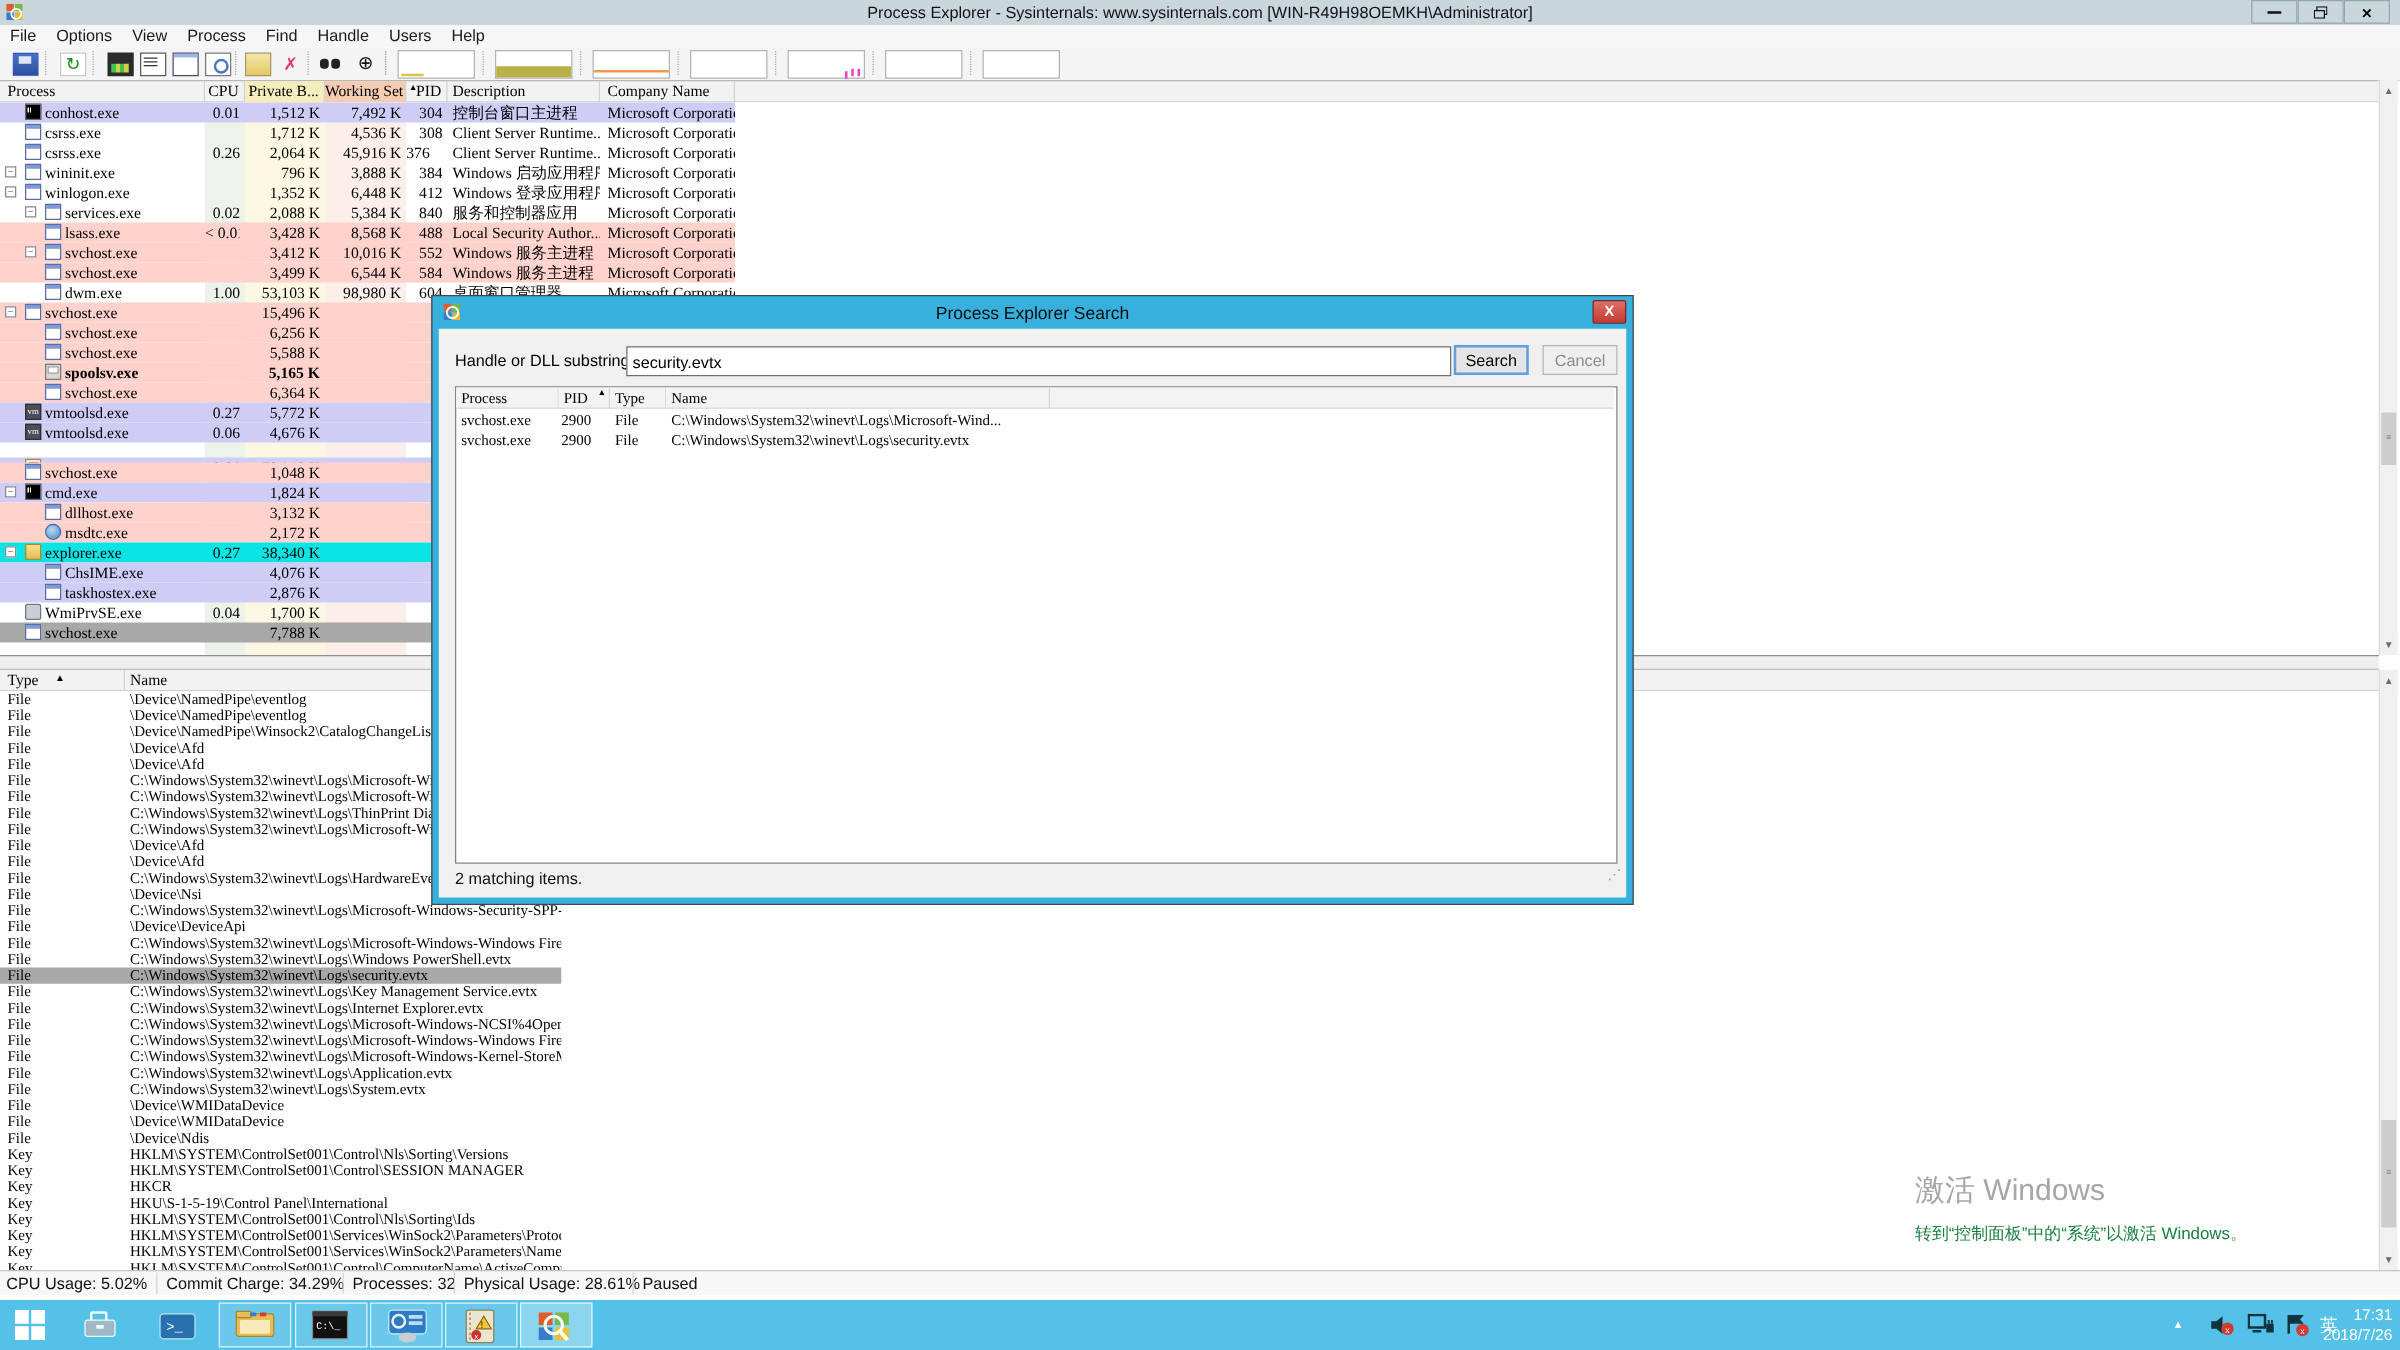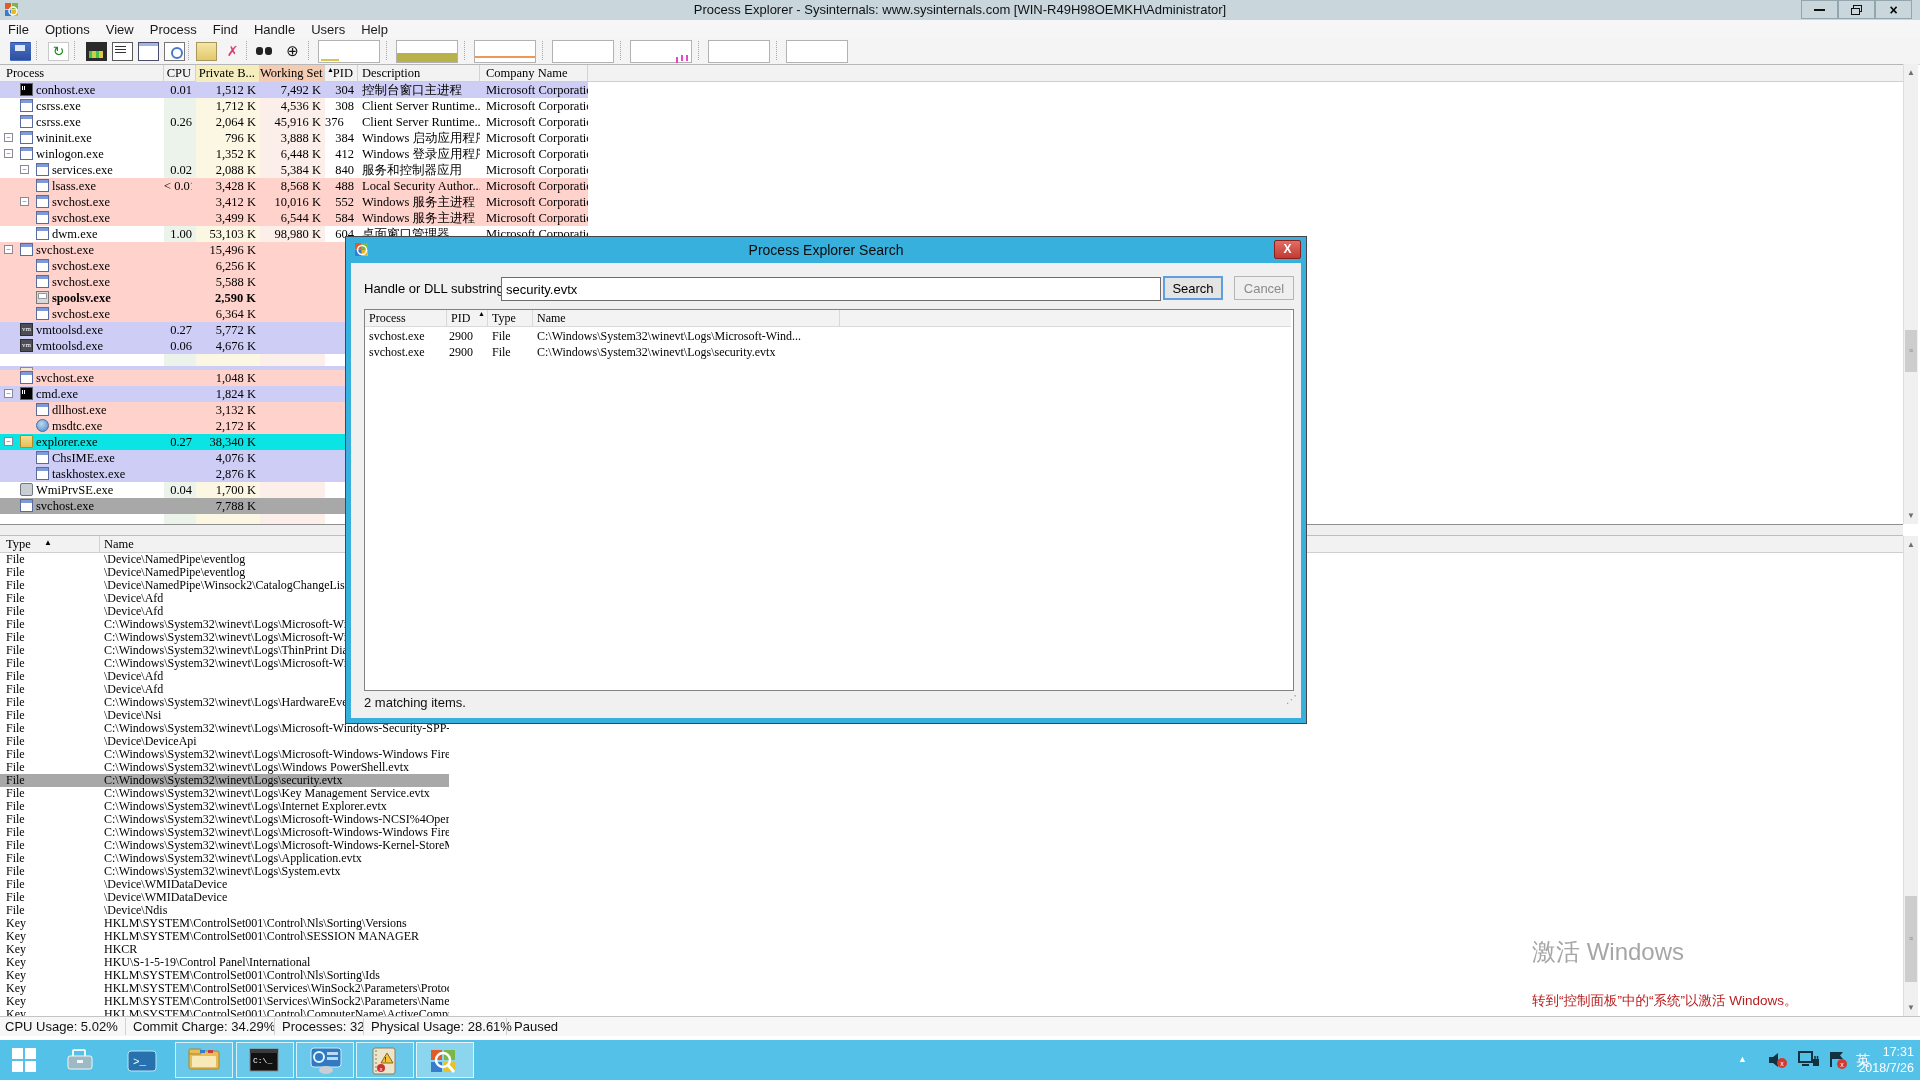--- a/index.html
+++ b/index.html
@@ -91,21 +91,21 @@
   #dlg-cancel{left:883px;background:#efefef;border:1px solid #b5b5b5;color:#8b8b8b;}
   #dlg-list{position:absolute;left:13px;top:46px;width:928px;height:380px;background:#fff;border:1px solid #828282;}
   .dl-hcell{position:absolute;top:0;height:17px;background:#f3f3f3;border-right:1px solid #d9d9d9;
             border-bottom:1px solid #d9d9d9;font-size:12px;padding:1px 0 0 4px;box-sizing:border-box;white-space:nowrap;}
   .dl-row{position:absolute;left:0;width:100%;height:16px;font-size:12px;line-height:16px;white-space:nowrap;}
   #dlg-status{position:absolute;left:13px;top:432px;font-size:13px;color:#111;}
   #dlg-grip{position:absolute;right:4px;top:430px;color:#9a9a9a;font-size:11px;}
   
   #watermark{left:1532px;top:936px;color:#a6a6a6;z-index:8;}
   #wm1{font-size:24px;}
-  #wm2{font-size:13.5px;margin-top:24px;color:#b91c1c;}
+  #wm2{font-size:13.5px;margin-top:10px;color:#15803d;}
   
   #taskbar{left:0;top:1040px;width:1920px;height:40px;background:#54c2e8;z-index:20;}
   #start-btn{left:12px;top:8px;width:36px;height:26px;}
   #start-btn i{position:absolute;width:11px;height:11px;background:#fff;}
   .tk-box{position:absolute;top:2px;width:58px;height:36px;border:1px solid rgba(255,255,255,.75);
           background:rgba(255,255,255,.13);box-sizing:border-box;}
   .tk-box.active{background:rgba(255,255,255,.32);}
   .tk-icon{position:absolute;}
   .tray-txt{position:absolute;color:#fff;font-size:13px;}
   #clock{position:absolute;right:6px;top:4px;text-align:right;color:#fff;font-size:12.5px;line-height:16px;}
@@ -365,21 +365,21 @@
         <div class="pcell" style="left: 325px; width: 29px; text-align: right;"></div>
         <div class="pcell" style="left: 362px; width: 118px;"></div>
         <div class="pcell" style="left: 486px; width: 102px;"></div>
       </div>
       <div class="prow serif hl-pink" style="top: 208px; font-weight: bold;">
         <div class="picon ic-printer" style="left: 36px;">
           <i></i>
         </div>
         <div class="pcell" style="left: 52px; width: 124px;">spoolsv.exe</div>
         <div class="pcell" style="left: 164px; width: 28px; text-align: right;"></div>
-        <div class="pcell" style="left: 196px; width: 60px; text-align: right;">2,590 K</div>
+        <div class="pcell" style="left: 196px; width: 60px; text-align: right;">5,165 K</div>
         <div class="pcell" style="left: 260px; width: 61px; text-align: right;"></div>
         <div class="pcell" style="left: 325px; width: 29px; text-align: right;"></div>
         <div class="pcell" style="left: 362px; width: 118px;"></div>
         <div class="pcell" style="left: 486px; width: 102px;"></div>
       </div>
       <div class="prow serif hl-pink" style="top: 224px;">
         <div class="picon ic-window" style="left: 36px;">
           <i></i>
         </div>
         <div class="pcell" style="left: 52px; width: 124px;">svchost.exe</div>

